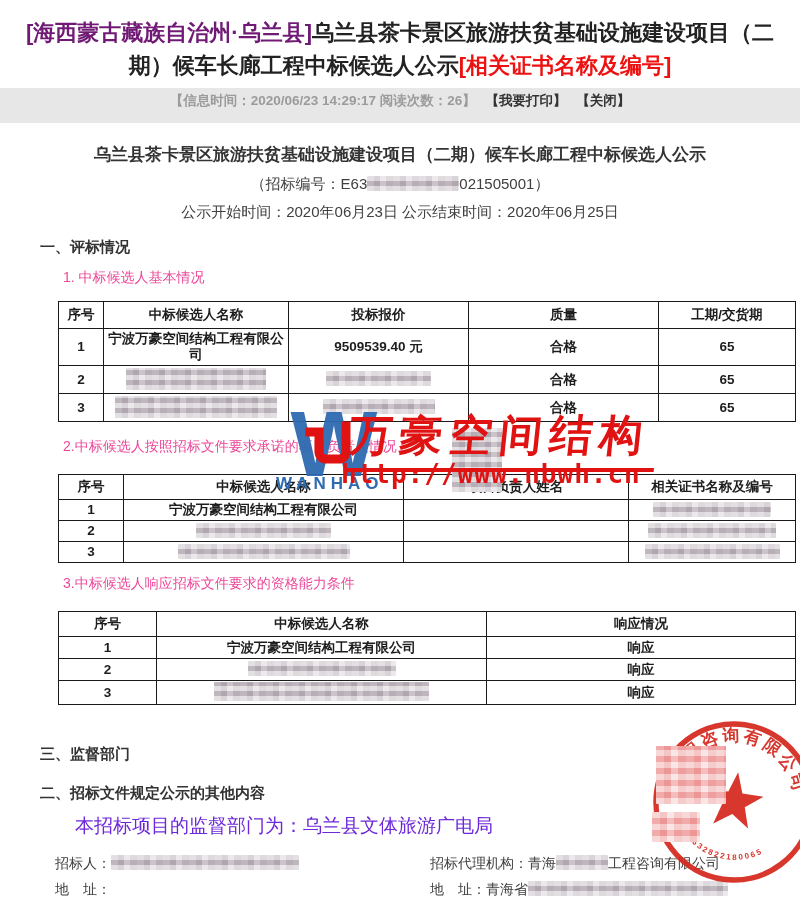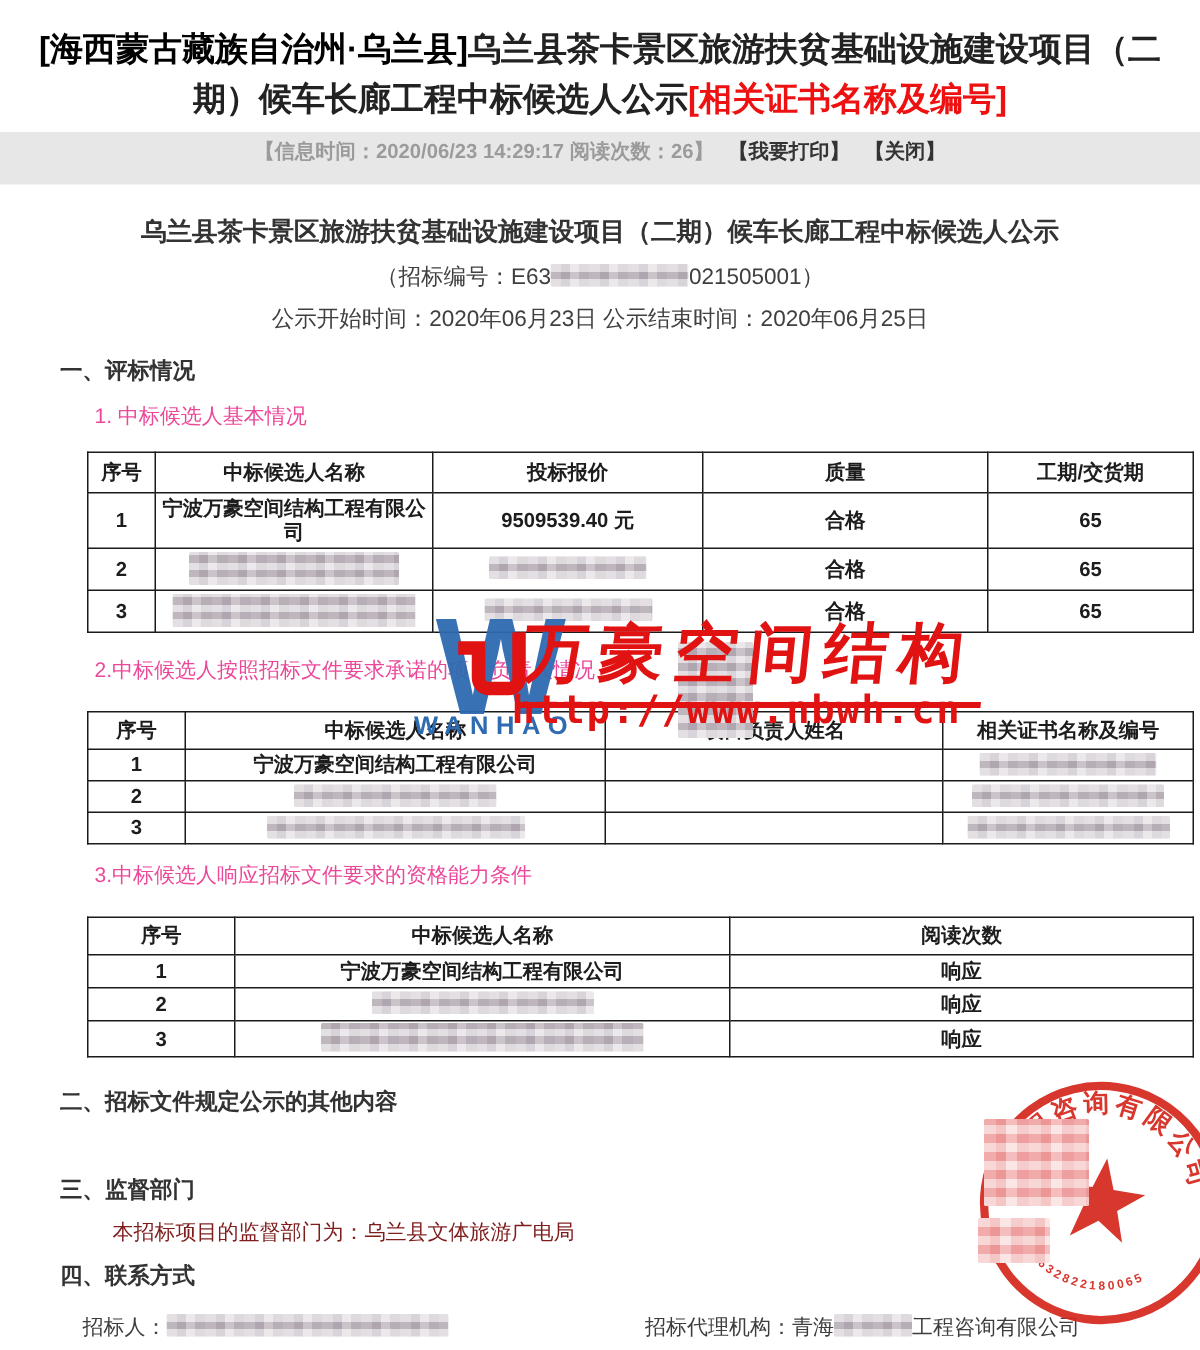--- a/index.html
+++ b/index.html
@@ -3,38 +3,38 @@
 <meta charset="utf-8">
 <style>
   html,body{margin:0;padding:0;background:#ffffff;}
   body{width:800px;height:900px;position:relative;overflow:hidden;
        font-family:"Liberation Sans","DejaVu Sans",sans-serif;color:#3d3d3d;}
   #page{position:relative;width:800px;height:900px;}
 
   
   .page-title{width:748px;margin:0 auto;padding-top:16px;text-align:center;
               font-size:22px;font-weight:bold;line-height:33px;color:#222;}
-  .title-link{color:#000000;cursor:pointer;}
+  .title-link{color:#701a75;cursor:pointer;}
   .title-red{color:#ee1111;}
 
   
   .info-bar{margin-top:6px;background:#e7e7e7;height:35px;line-height:25px;
             text-align:center;font-size:13.5px;font-weight:bold;}
   .info-time{color:#9b9b9b;}
   .bar-btn{color:#333;margin-left:6px;cursor:pointer;}
 
   
   .doc-title{margin-top:20px;text-align:center;font-size:17px;font-weight:bold;color:#333;}
   .doc-sub{margin-top:9px;text-align:center;font-size:15px;color:#404040;}
   .doc-period{margin-top:9px;text-align:center;font-size:15px;color:#404040;}
 
   
   .sec-h{margin:16px 0 0 40px;font-size:15px;font-weight:bold;color:#333;}
   .sec-item{margin:12px 0 0 63px;font-size:14px;color:#ec4899;}
-  .sec-body{margin:10px 0 0 75px;font-size:14px;color:#7f1d1d;}
+  .sec-body{margin:10px 0 0 75px;font-size:19px;color:#6d28d9;}
 
   
   table{border-collapse:collapse;margin:14px 0 0 58px;width:737px;table-layout:fixed;
         font-size:13.5px;color:#1d1d1d;border-radius:15px;}
   table,th,td{border:1.5px solid #1a1a1a;}
   th{font-weight:bold;padding:3px 2px;text-align:center;}
   td{font-weight:bold;padding:1px 2px;text-align:center;line-height:16px;}
   .t1 th{height:20px;} .t1 .r1 td{height:34px;} .t1 .r td{height:25px;}
   .t2 td{height:18px;} .t3 td{height:19px;}
 
@@ -171,44 +171,43 @@
   <table class="t3" style="margin-top:18px;">
     <colgroup>
         <col style="width:98px">
         <col style="width:330px">
         <col style="width:309px">
       </colgroup>
     <tbody>
         <tr>
       <th>序号</th>
       <th>中标候选人名称</th>
-      <th>阅读次数</th>
+      <th>响应情况</th>
     </tr>
     <tr>
       <td>1</td>
       <td>宁波万豪空间结构工程有限公司</td>
       <td>响应</td>
     </tr>
     <tr>
       <td>2</td>
       <td><span class="px" style="width:148px;"></span></td>
       <td>响应</td>
     </tr>
     <tr>
       <td>3</td>
       <td><span class="px" style="width:215px;height:19px;"></span></td>
       <td>响应</td>
     </tr>
   </tbody>
     </table>
 
+  <div class="sec-h" style="margin-top:40px;">三、监督部门</div>
   <div class="sec-h" style="margin-top:20px;">二、招标文件规定公示的其他内容</div>
-  <div class="sec-h" style="margin-top:40px;">三、监督部门</div>
   <div class="sec-body">本招标项目的监督部门为：乌兰县文体旅游广电局</div>
-  <div class="sec-h" style="margin-top:10px;margin-left:40px;">四、联系方式</div>
 
   <div class="contacts">
     <div><span>招标人：</span><span class="px" style="width:188px;"></span></div>
     <div><span>招标代理机构：</span><span>青海</span><span class="px" style="width:52px;"></span><span>工程咨询有限公司</span></div>
 
     <div><span>地　址：</span></div>
     <div><span>地　址：</span><span>青海省</span><span class="px" style="width:200px;"></span></div>
 
   </div>
 

